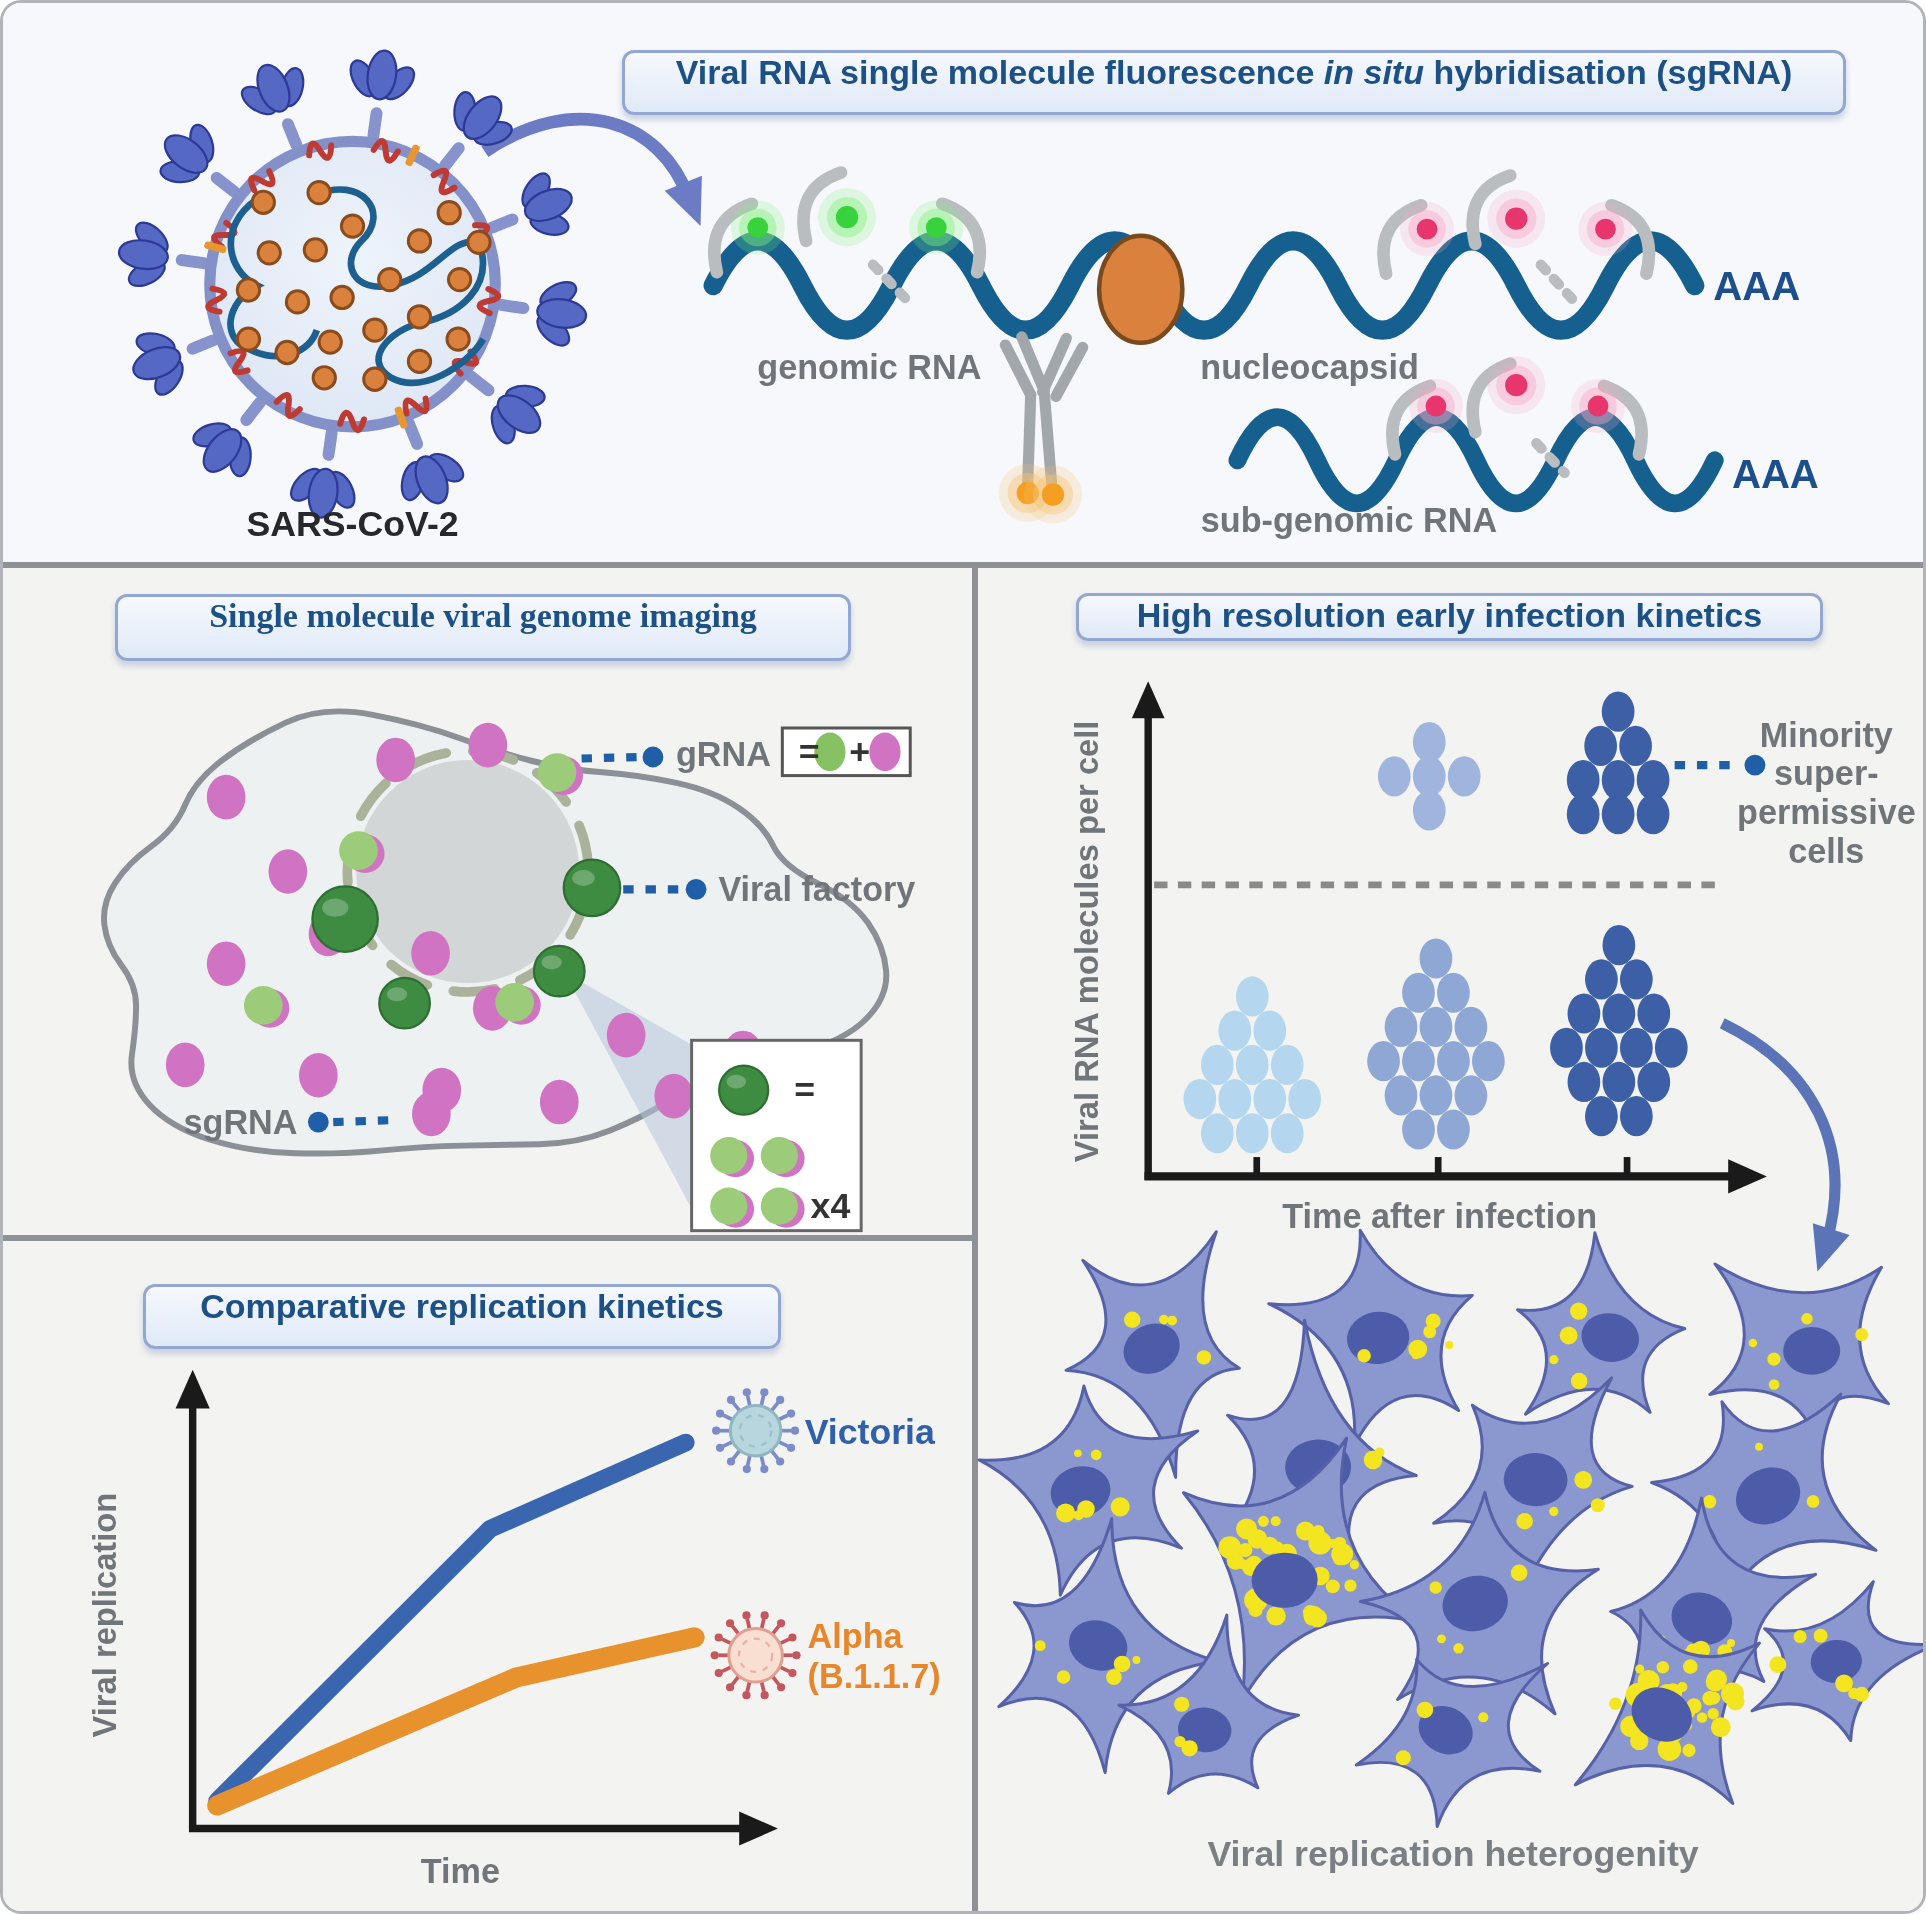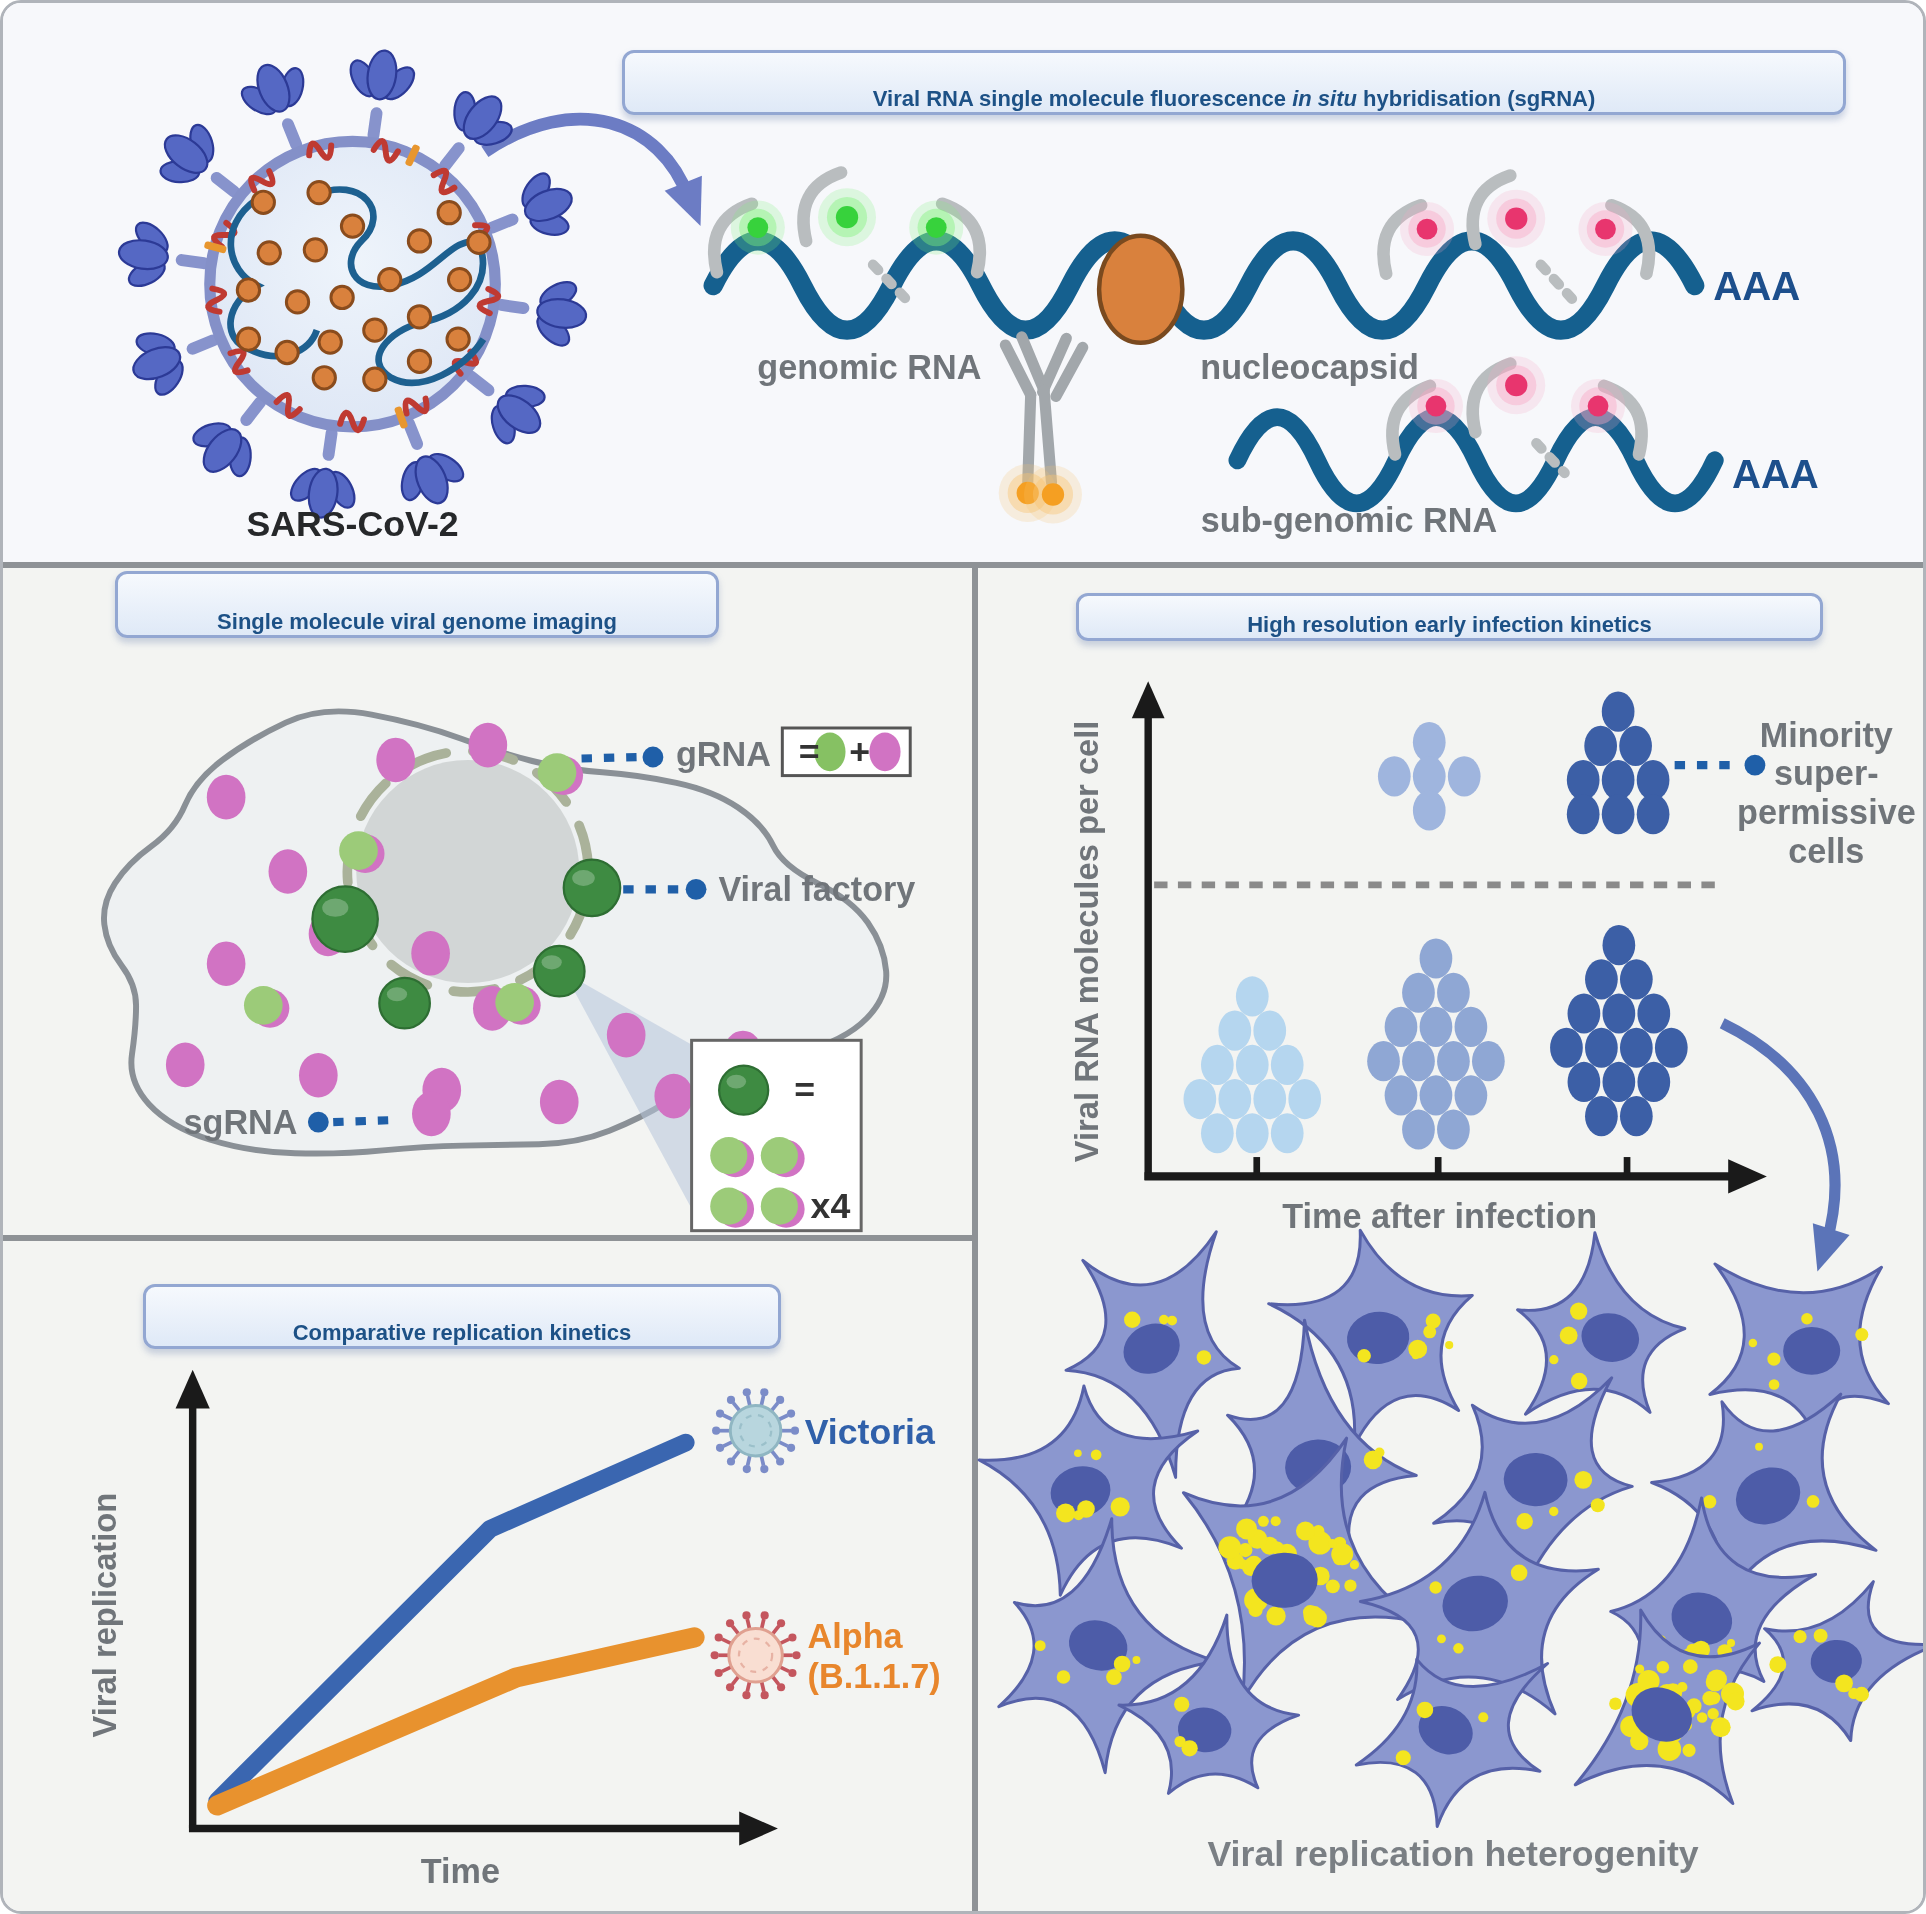--- a/index.html
+++ b/index.html
@@ -8,27 +8,27 @@
          font-family:"Liberation Sans",sans-serif;background:#f7f8fb;}
   .panel{position:absolute;}
   .p-top{left:0;top:0;width:1926px;height:559px;background:#f7f8fb;}
   .p-imaging{left:0;top:565px;width:969px;height:667px;background:#f3f4f2;}
   .p-comparative{left:0;top:1238px;width:969px;height:676px;background:#f3f4f2;}
   .p-kinetics{left:975px;top:565px;width:951px;height:1349px;background:#f3f4f2;}
   .divider{position:absolute;background:#8e9296;}
   .d-h-top{left:0;top:559px;width:1926px;height:6px;}
   .d-v{left:969px;top:559px;width:6px;height:1355px;}
   .d-h-left{left:0;top:1232px;width:969px;height:6px;}
-  .banner{position:absolute;display:flex;align-items:flex-end;justify-content:center;
+  .banner{position:absolute;display:flex;align-items:flex-start;justify-content:center;
           background:linear-gradient(#f6f9fd,#dfe9f7);border:3px solid #93a7d2;
           border-radius:12px;box-shadow:0 4.5px 6px rgba(120,140,180,.35);
-          color:#1d5186;font-weight:bold;font-size:22px;white-space:pre;box-sizing:border-box;}
+          color:#1d5186;font-weight:bold;font-size:34px;white-space:pre;box-sizing:border-box;}
   .banner i{}
   .b-top{left:619px;top:47px;width:1224px;height:65px;}
-  .b-imaging{left:112px;top:568px;width:604px;height:67px;}
+  .b-imaging{left:112px;top:591px;width:736px;height:67px;font-family:Liberation Serif, serif;}
   .b-kinetics{left:1073px;top:590px;width:747px;height:48px;}
   .b-comparative{left:140px;top:1281px;width:638px;height:65px;}
   svg{position:absolute;left:0;top:0;}
   text{font-family:"Liberation Sans",sans-serif;}
   .t-gray{fill:#70757a;font-weight:bold;font-size:46px;}
   .t-gray44{fill:#70757a;font-weight:bold;font-size:44px;}
   .t-dark{fill:#26282a;font-weight:bold;font-size:48px;}
   .t-navy{fill:#1d4f8c;font-weight:bold;font-size:54px;}
   .t-eq{fill:#333;font-weight:bold;font-size:48px;}
   .t-victoria{fill:#3060aa;font-weight:bold;font-size:48px;}

